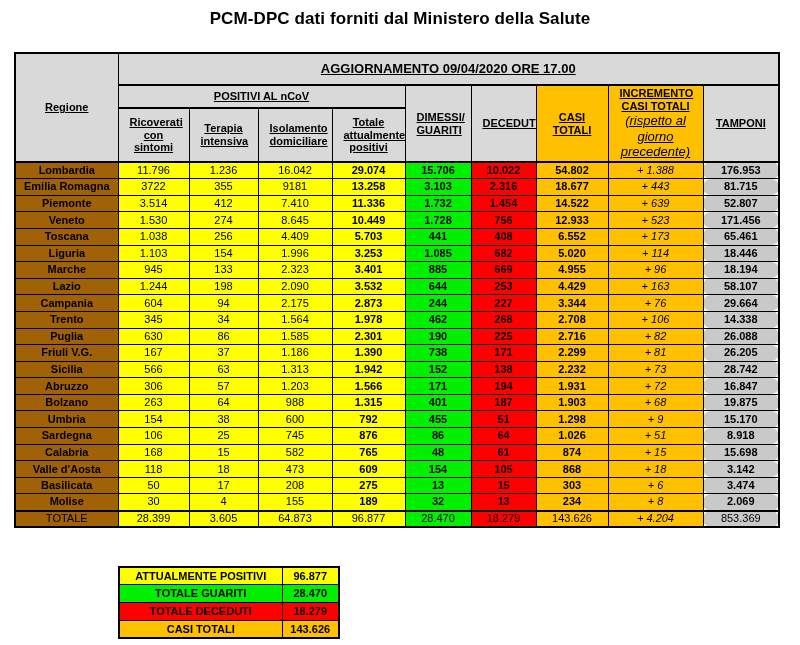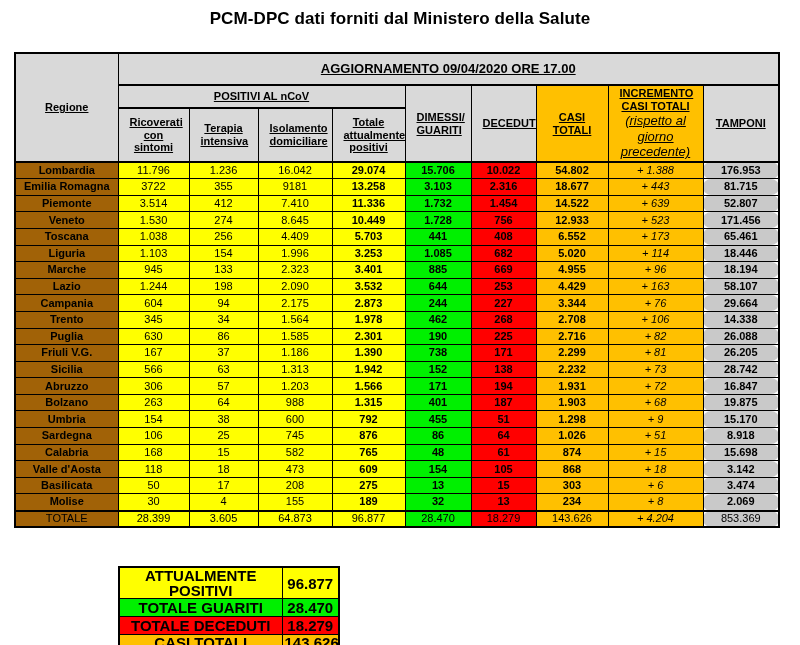--- a/index.html
+++ b/index.html
@@ -31,21 +31,21 @@
   .c-green{background:var(--green);font-weight:700;}
   .c-red{background:var(--red);font-weight:700;}
   .c-orange{background:var(--orange);font-weight:700;}
   .c-orange-i{background:var(--orange);font-style:italic;font-weight:400;}
   .c-gray{background:var(--cell-gray);font-weight:700;border-radius:8px;}
   .total-row td{font-weight:400;border-top:2px solid var(--border);}
   .total-row .c-orange-i{font-style:italic;}
 
   .summary{position:absolute;left:118px;top:566px;width:220px;border:2px solid var(--border);}
   .summary tr{height:17.8px;}
-  .summary td{font-size:15px;font-weight:700;text-align:center;vertical-align:middle;padding:0 2px;line-height:1;}
+  .summary td{font-size:11px;font-weight:700;text-align:center;vertical-align:middle;padding:0 2px;line-height:1;}
   .s-yellow td{background:var(--yellow);}
   .s-green td{background:var(--green);}
   .s-red td{background:var(--red);}
   .s-orange td{background:var(--orange);}
 </style>
 </head>
 <body>
 
 <div class="page">
 

